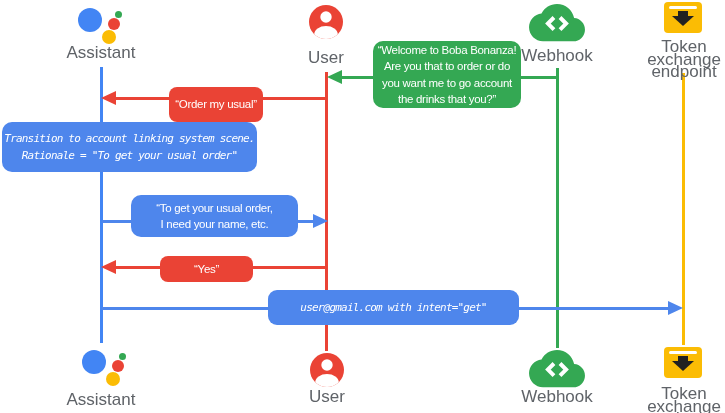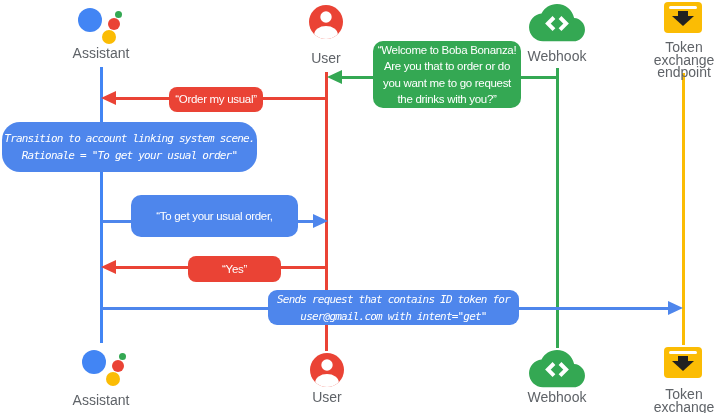--- a/index.html
+++ b/index.html
@@ -11,21 +11,21 @@
     font-family:"Liberation Sans",sans-serif;overflow:hidden;}
   .lifeline{position:absolute;width:3px;}
   .hline{position:absolute;height:3px;}
   .tri{position:absolute;width:0;height:0;border-top:7px solid transparent;border-bottom:7px solid transparent;}
   .tri-left{border-right:15px solid var(--green);}
   .tri-right{border-left:15px solid var(--blue_box);}
   .box{position:absolute;color:#fff;display:flex;flex-direction:column;align-items:center;justify-content:center;text-align:center;}
   .sans-box{font-size:11.5px;line-height:16.5px;letter-spacing:-0.3px;}
   .mono-box{font-family:"DejaVu Sans Mono",monospace;font-style:italic;font-size:11px;line-height:17px;letter-spacing:-0.8px;}
   .ln{white-space:nowrap;}
-  .actor-label{position:absolute;width:100px;text-align:center;font-size:14px;color:var(--label_gray);line-height:12.5px;}
+  .actor-label{position:absolute;width:100px;text-align:center;font-size:17px;color:var(--label_gray);line-height:12.5px;}
   .alogo{position:absolute;width:48px;height:42px;}
   .alogo .c{position:absolute;border-radius:50%;}
   .a-blue{left:0;top:3px;width:24px;height:24px;background:var(--blue);}
   .a-green{left:37px;top:6px;width:7px;height:7px;background:var(--green);}
   .a-red{left:30px;top:13px;width:12px;height:12px;background:var(--red);}
   .a-yellow{left:24px;top:25px;width:14px;height:14px;background:var(--yellow);}
   .icon-svg{position:absolute;display:block;}
   .tok{position:absolute;width:38px;height:31px;background:var(--yellow);border-radius:4px;}
   .tok .bar{position:absolute;left:5px;right:5px;top:4px;height:3px;background:#fff;border-radius:2px;}
   .tok .stem{position:absolute;left:14px;top:9px;width:10px;height:6px;background:var(--dark);}
@@ -49,43 +49,43 @@
 
   <div class="tri tri-left" style="left:327px;top:70px;border-right-color:var(--green);"></div>
   <div class="tri tri-left" style="left:101px;top:91px;border-right-color:var(--red);"></div>
   <div class="tri tri-right" style="left:313px;top:214px;border-left-color:var(--blue_box);"></div>
   <div class="tri tri-left" style="left:101px;top:260px;border-right-color:var(--red);"></div>
   <div class="tri tri-right" style="left:668px;top:301px;border-left-color:var(--blue_box);"></div>
 
   <div class="box sans-box" style="left:373px;top:41px;width:148px;height:67px;background:var(--green);border-radius:10px;">
     <div class="ln">“Welcome to Boba Bonanza!</div>
     <div class="ln">Are you that to order or do</div>
-    <div class="ln">you want me to go request</div>
-    <div class="ln">the drinks with you?”</div>
+    <div class="ln">you want me to go account</div>
+    <div class="ln">the drinks that you?”</div>
   </div>
 
-  <div class="box sans-box" style="left:169px;top:87px;width:94px;height:25px;background:var(--red);border-radius:8px;">
+  <div class="box sans-box" style="left:169px;top:87px;width:94px;height:35px;background:var(--red);border-radius:8px;">
     <div class="ln">“Order my usual”</div>
   </div>
 
-  <div class="box mono-box" style="left:2px;top:122px;width:255px;height:50px;background:var(--blue_box);border-radius:18px;">
+  <div class="box mono-box" style="left:2px;top:122px;width:255px;height:50px;background:var(--blue_box);border-radius:10px;">
     <div class="ln">Transition to account linking system scene.</div>
     <div class="ln">Rationale = "To get your usual order"</div>
   </div>
 
   <div class="box sans-box" style="left:131px;top:195px;width:167px;height:42px;background:var(--blue_box);border-radius:10px;">
     <div class="ln">“To get your usual order,</div>
+    <div class="ln">I need your name, etc.</div>
   </div>
 
-  <div class="box sans-box" style="left:188px;top:256px;width:93px;height:26px;background:var(--red);border-radius:8px;">
+  <div class="box sans-box" style="left:160px;top:256px;width:93px;height:26px;background:var(--red);border-radius:8px;">
     <div class="ln">“Yes”</div>
   </div>
 
   <div class="box mono-box" style="left:268px;top:290px;width:251px;height:35px;background:var(--blue_box);border-radius:9px;">
-    <div class="ln">Sends request that contains ID token for</div>
     <div class="ln">user@gmail.com with intent="get"</div>
   </div>
 
   <div class="alogo" style="left:78px;top:5px;">
     <div class="c a-blue"></div>
     <div class="c a-green"></div>
     <div class="c a-red"></div>
     <div class="c a-yellow"></div>
   </div>
 

